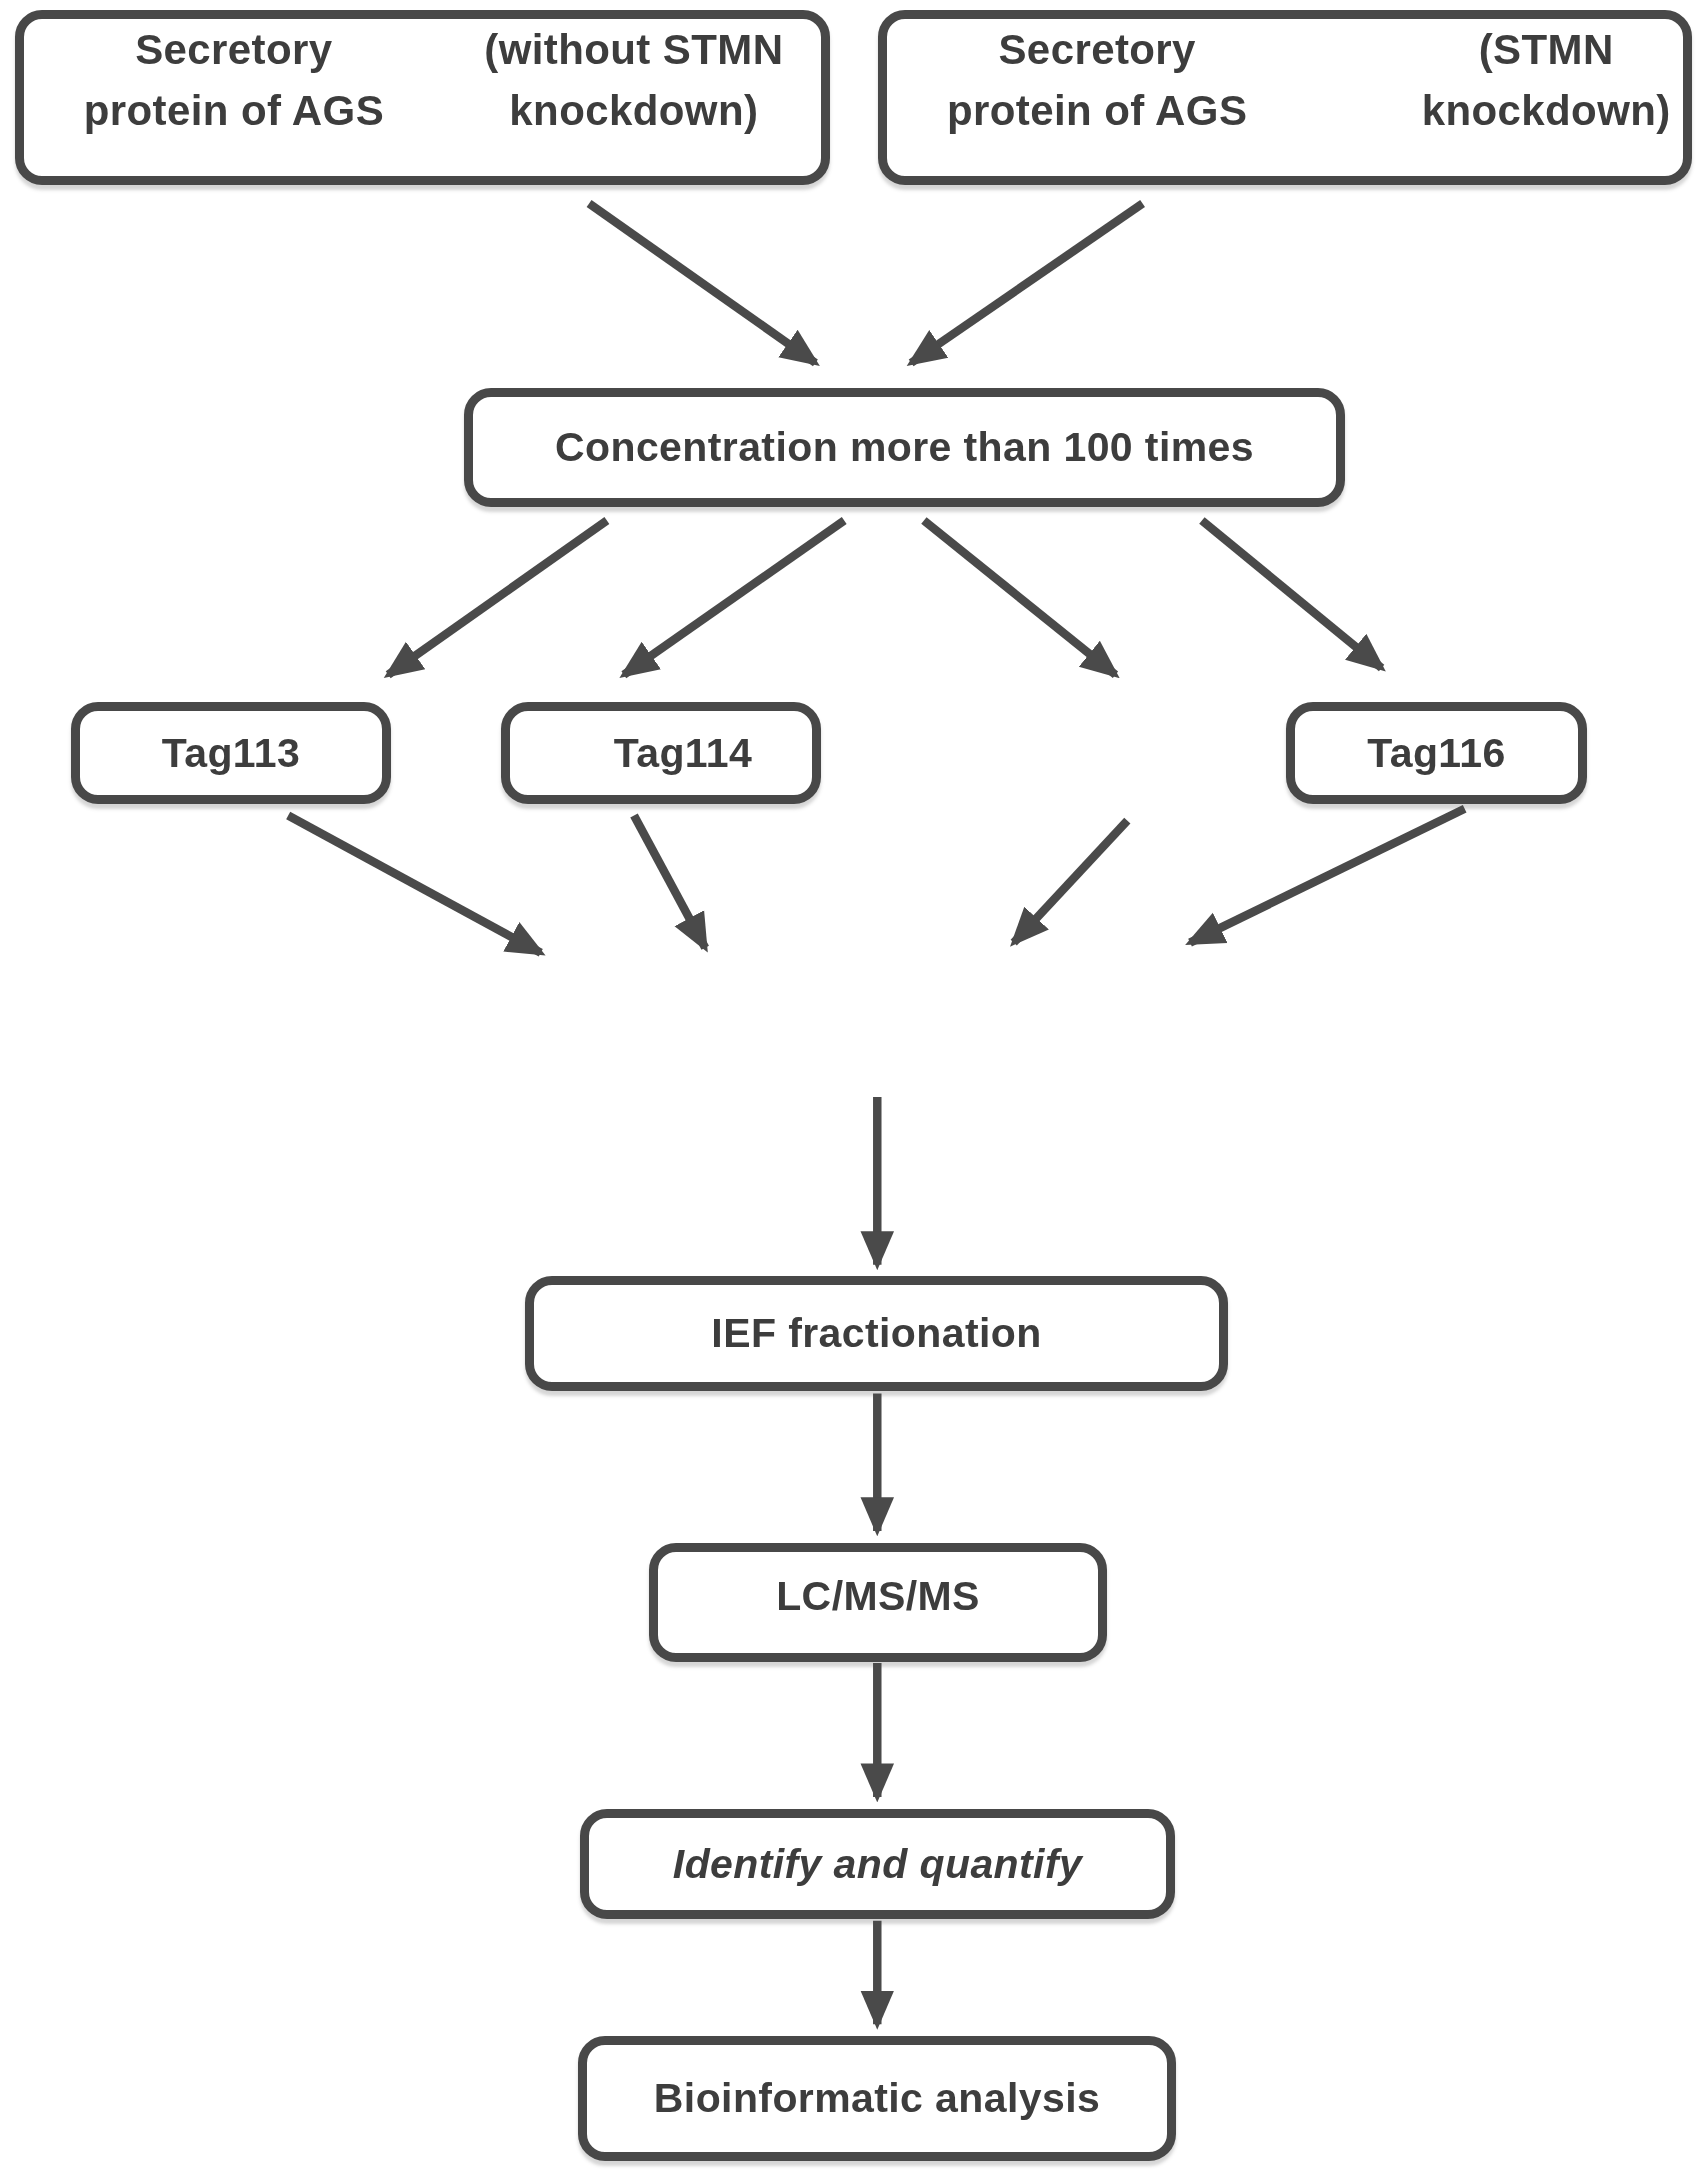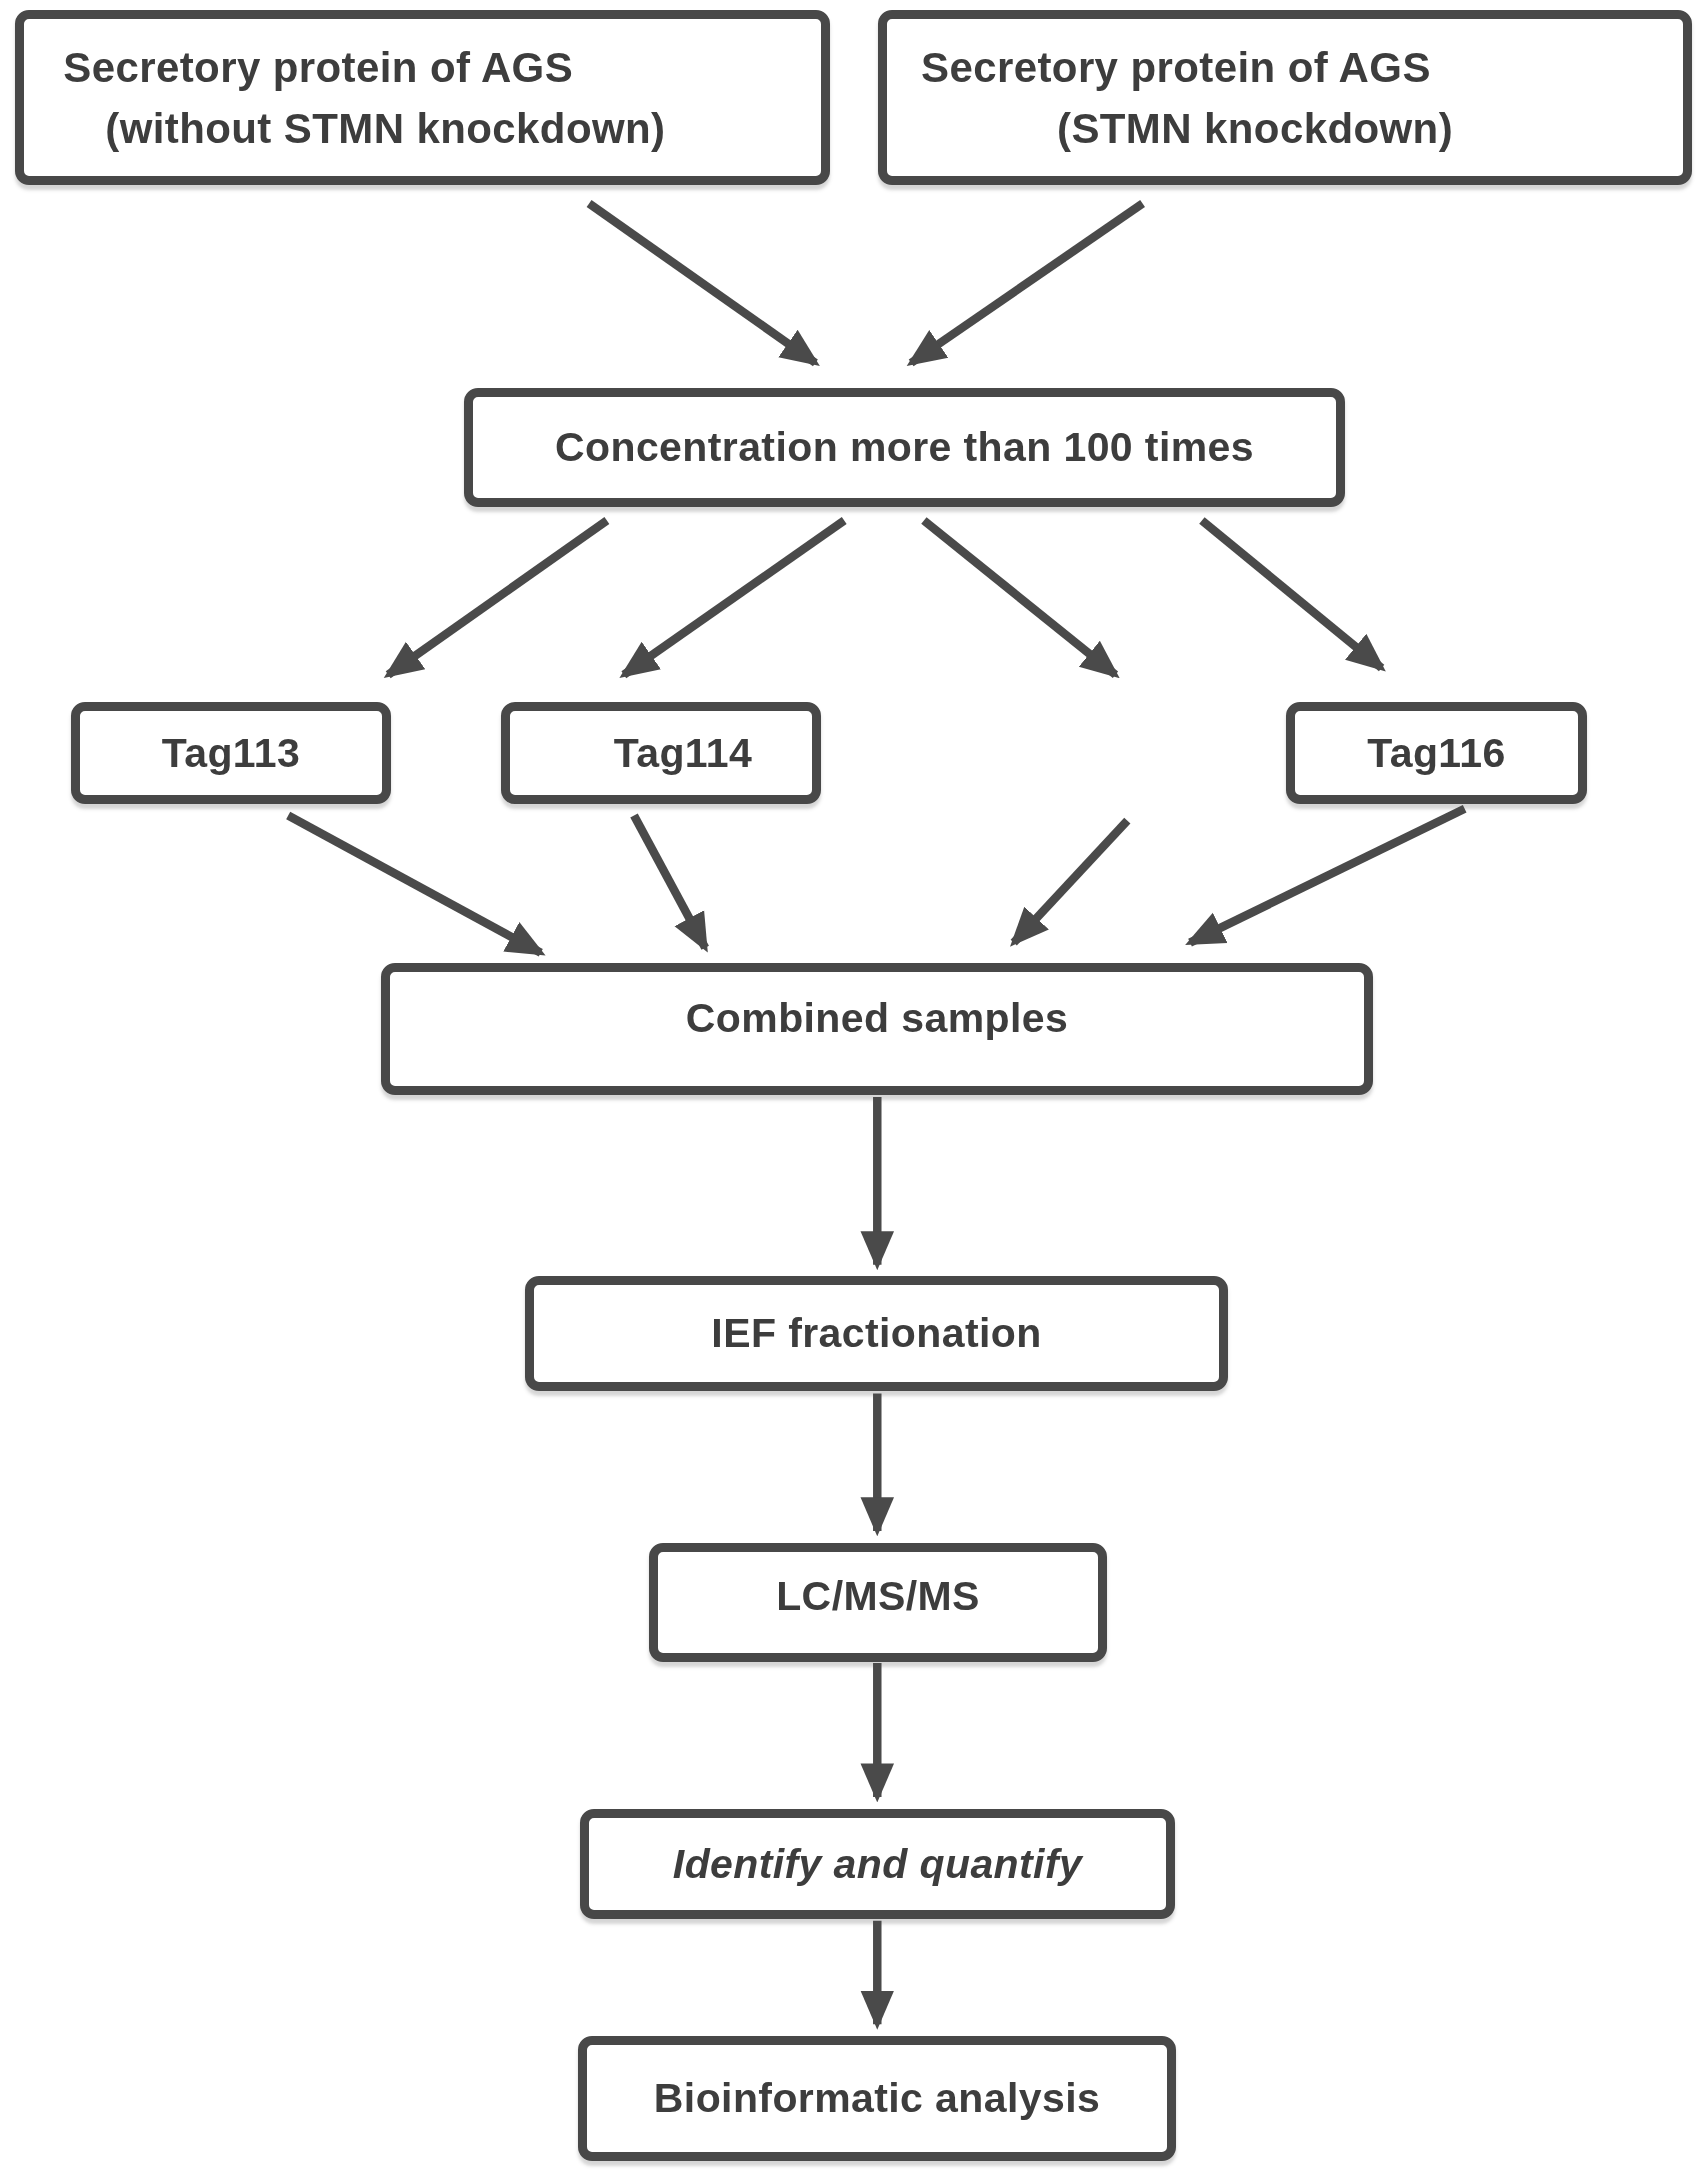--- a/index.html
+++ b/index.html
@@ -13,27 +13,26 @@
     height: 2176px;
     background: #ffffff;
     font-family: "Liberation Sans", "DejaVu Sans", sans-serif;
     overflow: hidden;
   }
   .node {
     position: absolute;
     box-sizing: border-box;
     background: #ffffff;
     border: 9.3px solid #484848;
-    border-radius: 14px;
+    border-radius: 27px;
     color: #3d3d3d;
     font-weight: bold;
     font-size: 41px;
     letter-spacing: 0.4px;
     display: flex;
-    flex-direction: column;
     justify-content: center;
     align-items: center;
     text-align: center;
     box-shadow: 0 4.2px 3.4px rgba(90,90,90,0.25);
   }
   .node.two-line {
     align-items: flex-start;
     font-size: 42px;
     line-height: 61px;
   }
@@ -115,23 +114,20 @@
 
   <div class="node" id="node-tag114">
     <span>Tag114</span>
   </div>
 
 
   <div class="node" id="node-tag116">
     <span>Tag116</span>
   </div>
 
-  <div class="node" id="node-combined">
-    <span>Combined samples</span>
-  </div>
 
   <div class="node" id="node-lcms">
     <span>LC/MS/MS</span>
   </div>
 
   <div class="node" id="node-ief">
     <span>IEF fractionation</span>
   </div>
 
   <div class="node" id="node-identify">

